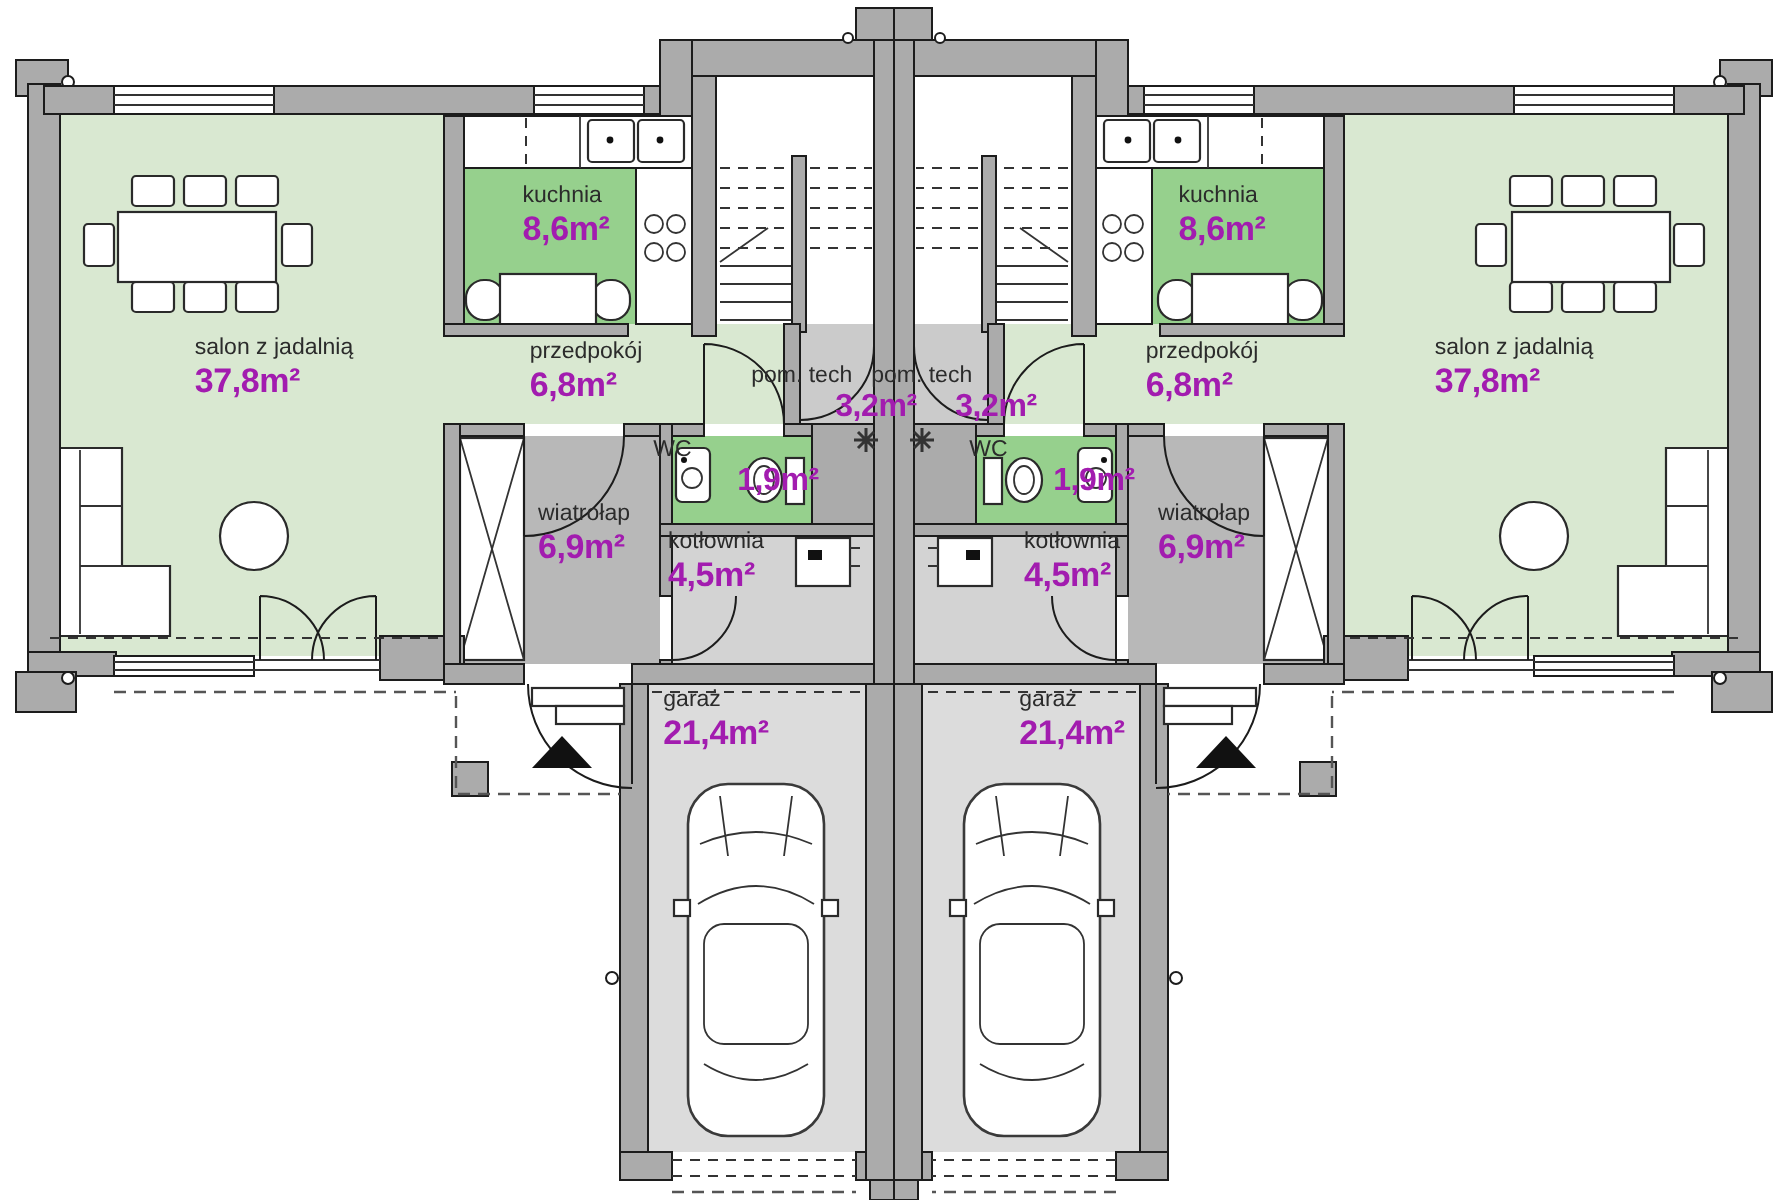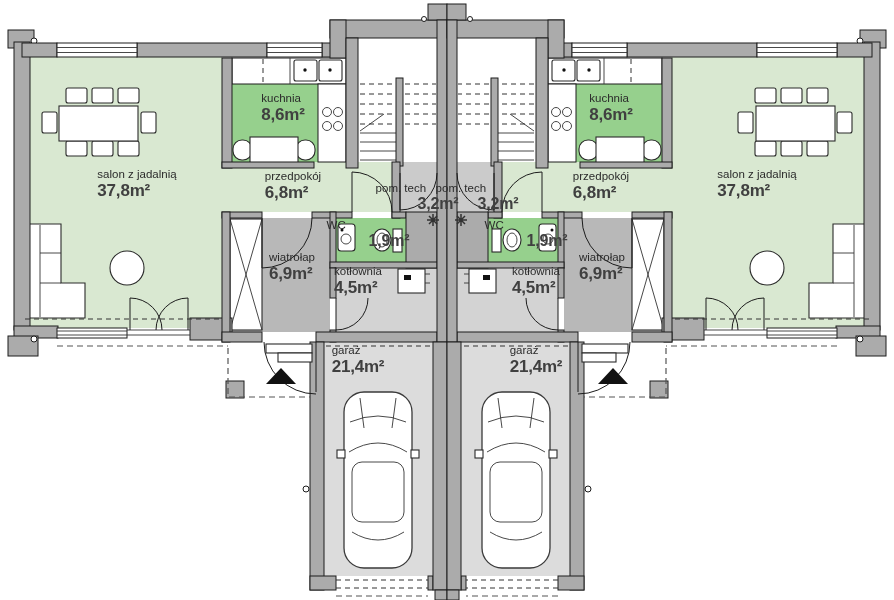--- a/index.html
+++ b/index.html
@@ -20,21 +20,21 @@
   .lnt{stroke:#333;stroke-width:.9;fill:none;}
   .dt {stroke:#333;stroke-width:1;stroke-dasharray:5 4;fill:none;}
   .dsh{stroke:#555;stroke-width:1.2;stroke-dasharray:6 4;fill:none;}
   .fw {fill:#fff;stroke:#2a2a2a;stroke-width:1.1;}
   .car{fill:#fff;stroke:#3a3a3a;stroke-width:1.3;}
   .blk{fill:#111;}
   
   .lbl{position:absolute;transform:translateX(-50%);
        line-height:1.15;color:#2b2b2b;white-space:nowrap;z-index:5;}
   .lbl .n{font-size:11.5px;}
-  .lbl .a{font-size:17px;font-weight:bold;color:#404040;letter-spacing:-0.2px;}
+  .lbl .a{font-size:17px;font-weight:bold;color:#a21caf;letter-spacing:-0.2px;}
   .lbl.small .a{font-size:16px;padding-left:42px;}
 </style>
 </head>
 <body>
 
 <div id="stage">
 
 <svg id="plan-svg" width="894" height="600" viewBox="0 0 894 600">
 
   <g id="unitL">

